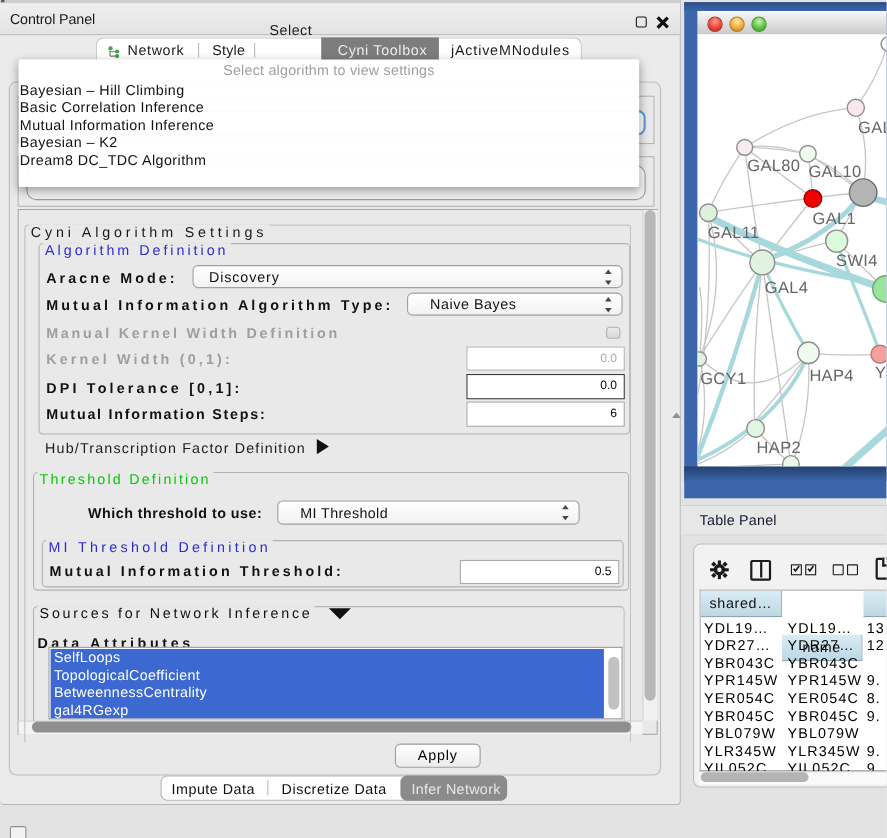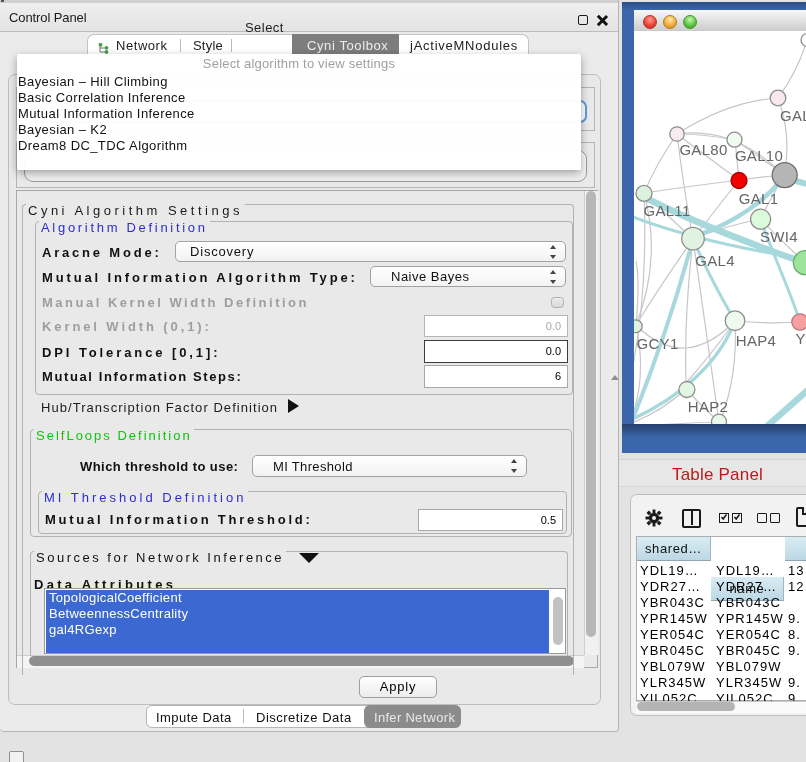--- a/index.html
+++ b/index.html
@@ -89,40 +89,41 @@
 <div class="fld" style="left:424px;top:315px;width:144px;height:22px;box-sizing:border-box;color:#a9a9a9;border-color:#b5b5b5;">0.0</div>
 <div class="ab bl" style="left:42px;top:345px;letter-spacing:2.9px;">DPI Tolerance [0,1]:</div>
 <div class="fld" style="left:424px;top:340px;width:144px;height:23px;box-sizing:border-box;border:1.5px solid #3c3c3c;line-height:20px;">0.0</div>
 <div class="ab bl" style="left:42px;top:369px;letter-spacing:1.6px;">Mutual Information Steps:</div>
 <div class="fld" style="left:424px;top:365px;width:144px;height:23px;box-sizing:border-box;">6</div>
 
 <div class="ab" style="left:41px;top:400px;font-size:13px;color:#1c1c1c;letter-spacing:1.05px;white-space:nowrap;">Hub/Transcription Factor Definition</div>
 <div class="ab" style="left:288px;top:399px;width:0;height:0;border-top:7px solid transparent;border-bottom:7px solid transparent;border-left:11px solid #111;"></div>
 
 <div class="fs" style="left:30px;top:429px;width:540px;height:106px;">
-    <span style="color:#09c709;letter-spacing:2.0px;">SelfLoops Definition</span>
+    <span style="color:#09c709;letter-spacing:2.0px;">Threshold Definition</span>
   </div>
 <div class="ab bl" style="left:80px;top:459px;letter-spacing:0.45px;">Which threshold to use:</div>
 <div class="cmb" style="left:252px;top:455px;width:275px;height:22px;box-sizing:border-box;">
     <span class="tx" style="left:20px;letter-spacing:.34px;">MI Threshold</span>
     <span class="arrs"></span>
   </div>
 <div class="fs" style="left:38px;top:491px;width:527px;height:41px;">
     <span style="color:#2c2cd2;letter-spacing:3.0px;">MI Threshold Definition</span>
   </div>
 <div class="ab bl" style="left:45px;top:512px;letter-spacing:2.75px;">Mutual Information Threshold:</div>
 <div class="fld" style="left:418px;top:509px;width:145px;height:22px;box-sizing:border-box;">0.5</div>
 
 <div class="fs" style="left:30px;top:551px;width:536px;height:104px;border-bottom:none;border-radius:4px 4px 0 0;">
     <span style="color:#111;letter-spacing:2.5px;">Sources for Network Inference</span>
   </div>
 <div class="ab" style="left:299px;top:553px;width:0;height:0;border-left:10px solid transparent;border-right:10px solid transparent;border-top:10px solid #111;"></div>
 <div class="ab bl" style="left:34px;top:577px;letter-spacing:3.3px;">Data Attributes</div>
 <div class="ab" style="left:44px;top:588px;width:522px;height:66px;background:#fff;border:1px solid #9a9a9a;box-sizing:border-box;overflow:hidden;">
   <div style="position:absolute;left:1px;top:1px;width:503px;height:70px;background:#3c69d1;">
+    <div class="ltxt">SelfLoops</div>
     <div class="ltxt">TopologicalCoefficient</div>
     <div class="ltxt">BetweennessCentrality</div>
     <div class="ltxt">gal4RGexp</div>
   </div>
   <div style="position:absolute;left:508px;top:8px;width:10px;height:48px;background:#c2c2c2;border-radius:5px;"></div>
 </div>
 
 <div class="ab" style="left:359px;top:676px;width:78px;height:22px;background:linear-gradient(#ffffff,#ececec);border:1px solid #9e9e9e;border-radius:5px;box-sizing:border-box;text-align:center;font-size:13px;line-height:20px;letter-spacing:.8px;">Apply</div>
 
 <div class="ab" style="left:146px;top:705px;width:315px;height:23px;background:#fff;border:1px solid #b6b6b6;border-radius:6px;box-sizing:border-box;"></div>
@@ -227,21 +228,21 @@
   <text x="81" y="235" text-anchor="middle">GAL4</text>
   <text x="122" y="315" text-anchor="middle">HAP4</text>
   <text x="166.6" y="313" text-anchor="middle">Y</text>
   <text x="2.5" y="318">GCY1</text>
   <text x="74" y="381" text-anchor="middle">HAP2</text>
  </g>
 </svg>
 </div>
 
 <div class="ab" style="left:619px;top:459px;width:187px;height:26px;background:#e7e7e7;border-top:1px solid #d2d2d2;border-bottom:1px solid #d8d8d8;"></div>
-<div class="ab" style="left:636px;top:465px;font-size:17px;color:#b91c1c;letter-spacing:.2px;margin-left:36px;">Table Panel</div>
+<div class="ab" style="left:636px;top:465px;font-size:13px;color:#0f172a;letter-spacing:.2px;">Table Panel</div>
 
 <div class="ab" style="left:630px;top:494px;width:185px;height:222px;background:#f2f2f2;border:1px solid #bdbdbd;border-radius:7px 0 0 7px;box-sizing:border-box;"></div>
 
 <div class="ab" style="left:645px;top:509px;width:18px;height:18px;">
  <svg width="18" height="18" viewBox="0 0 18 18">
       <g fill="#1a1a1a">
         <circle cx="9" cy="9" r="5.2"></circle>
         <rect x="7.6" y="0.5" width="2.8" height="4"></rect>
         <rect x="7.6" y="13.5" width="2.8" height="4"></rect>
         <rect x="0.5" y="7.6" width="4" height="2.8"></rect>

